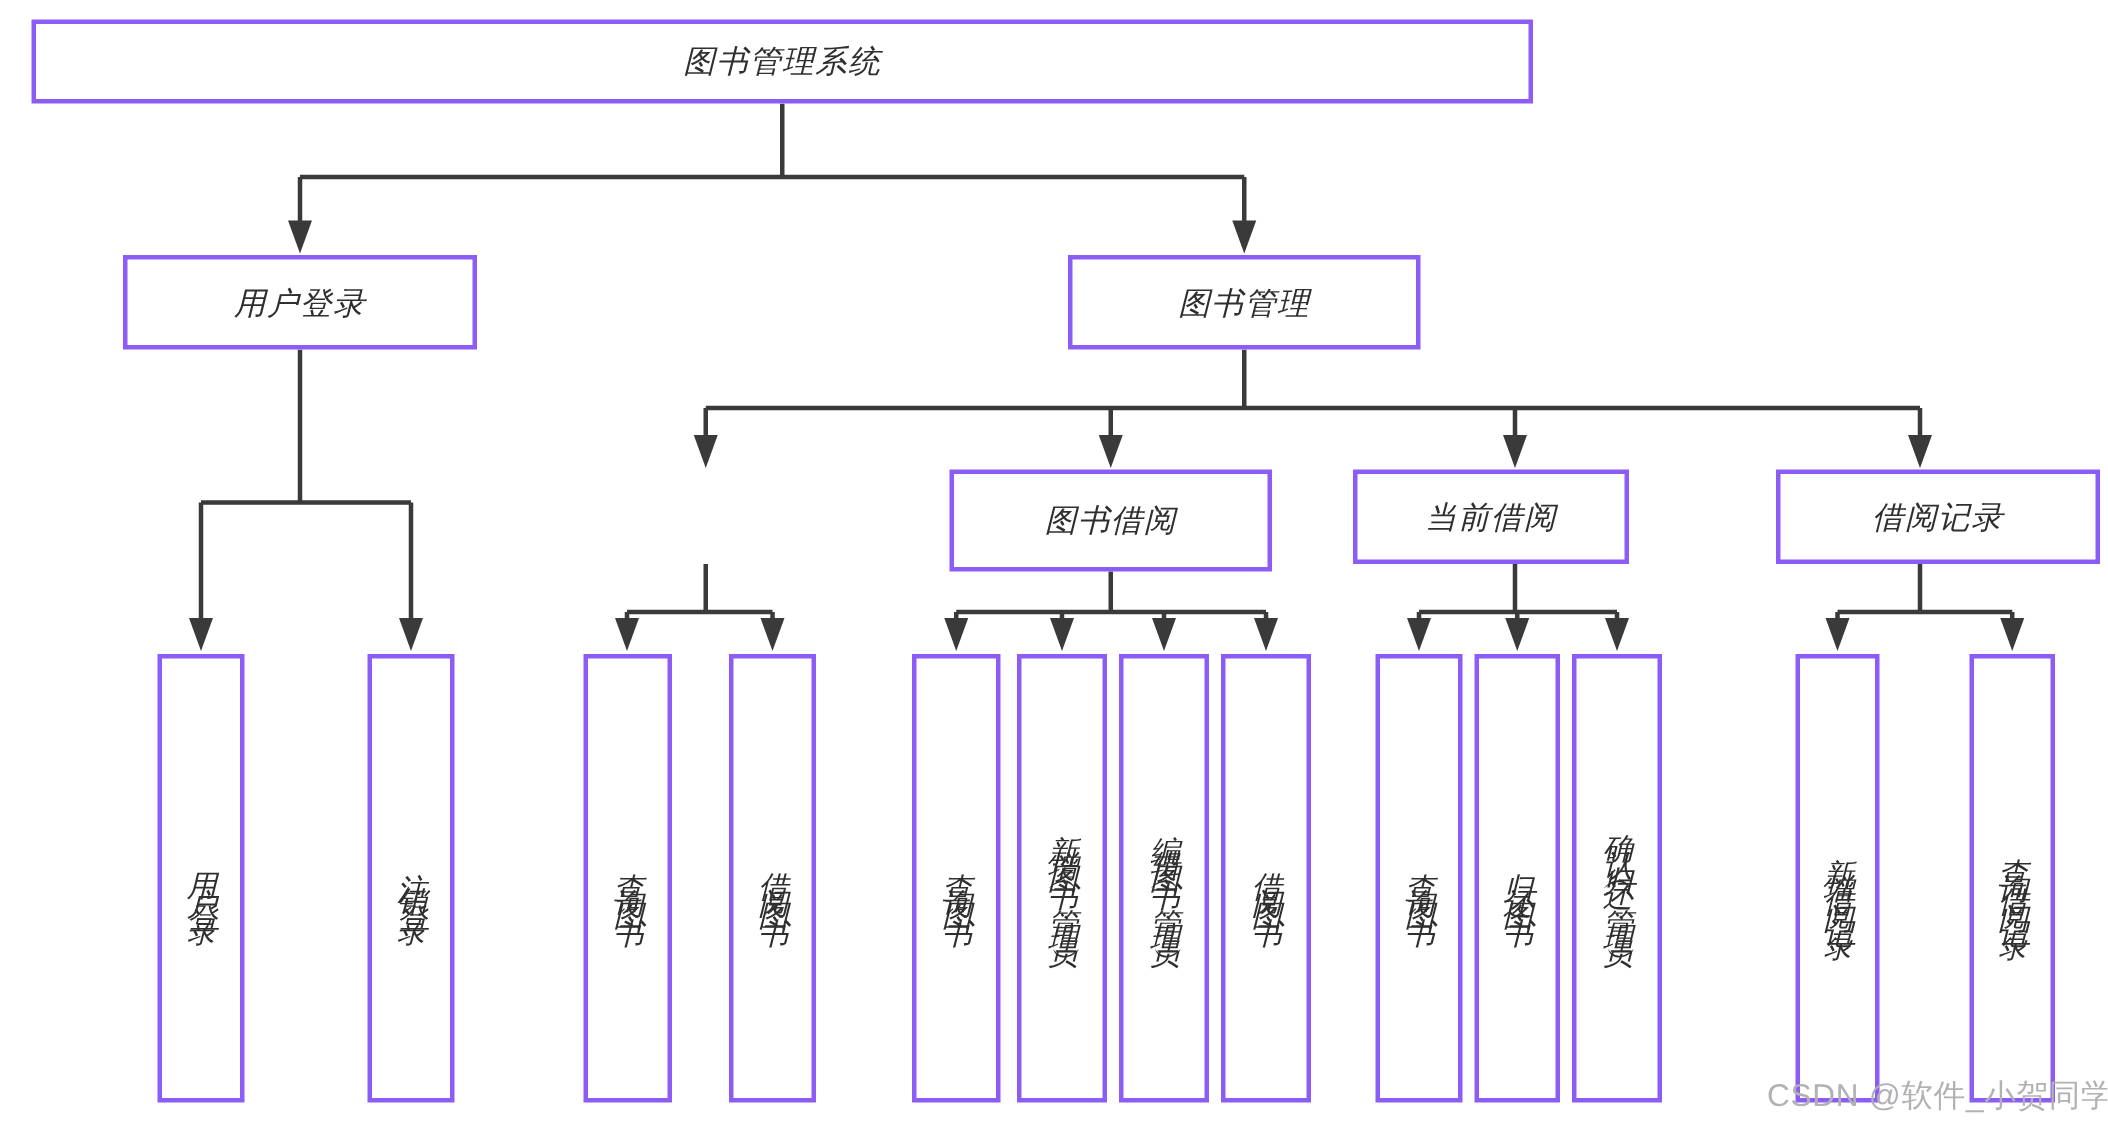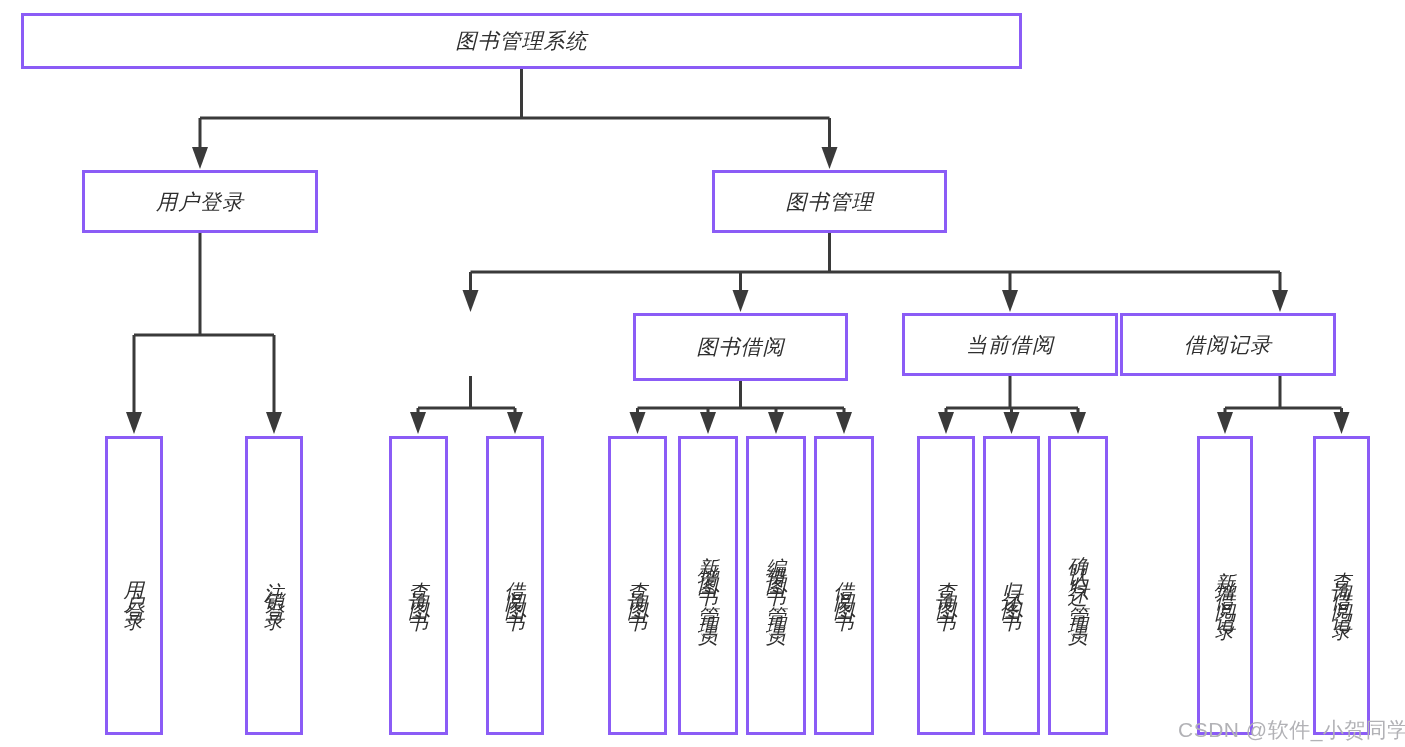--- a/index.html
+++ b/index.html
@@ -102,24 +102,24 @@
   <div class="node" style="left:82px;top:170px;width:236px;height:63px">
     <span>用户登录</span>
   </div>
   <div class="node" style="left:712px;top:170px;width:235px;height:63px">
     <span>图书管理</span>
   </div>
 
   <div class="node" style="left:633px;top:313px;width:215px;height:68px">
     <span>图书借阅</span>
   </div>
-  <div class="node" style="left:902px;top:313px;width:216px;height:63px">
+  <div class="node" style="left:902px;top:313px;width:184px;height:63px">
     <span>当前借阅</span>
   </div>
-  <div class="node" style="left:1120px;top:313px;width:216px;height:63px">
+  <div class="node" style="left:1184px;top:313px;width:216px;height:63px">
     <span>借阅记录</span>
   </div>
 
   <div class="node leaf" style="left:105px;top:436px;width:58px;height:299px">
     <span class="vtext">用户登录</span>
   </div>
   <div class="node leaf" style="left:245px;top:436px;width:58px;height:299px">
     <span class="vtext">注销登录</span>
   </div>
 

